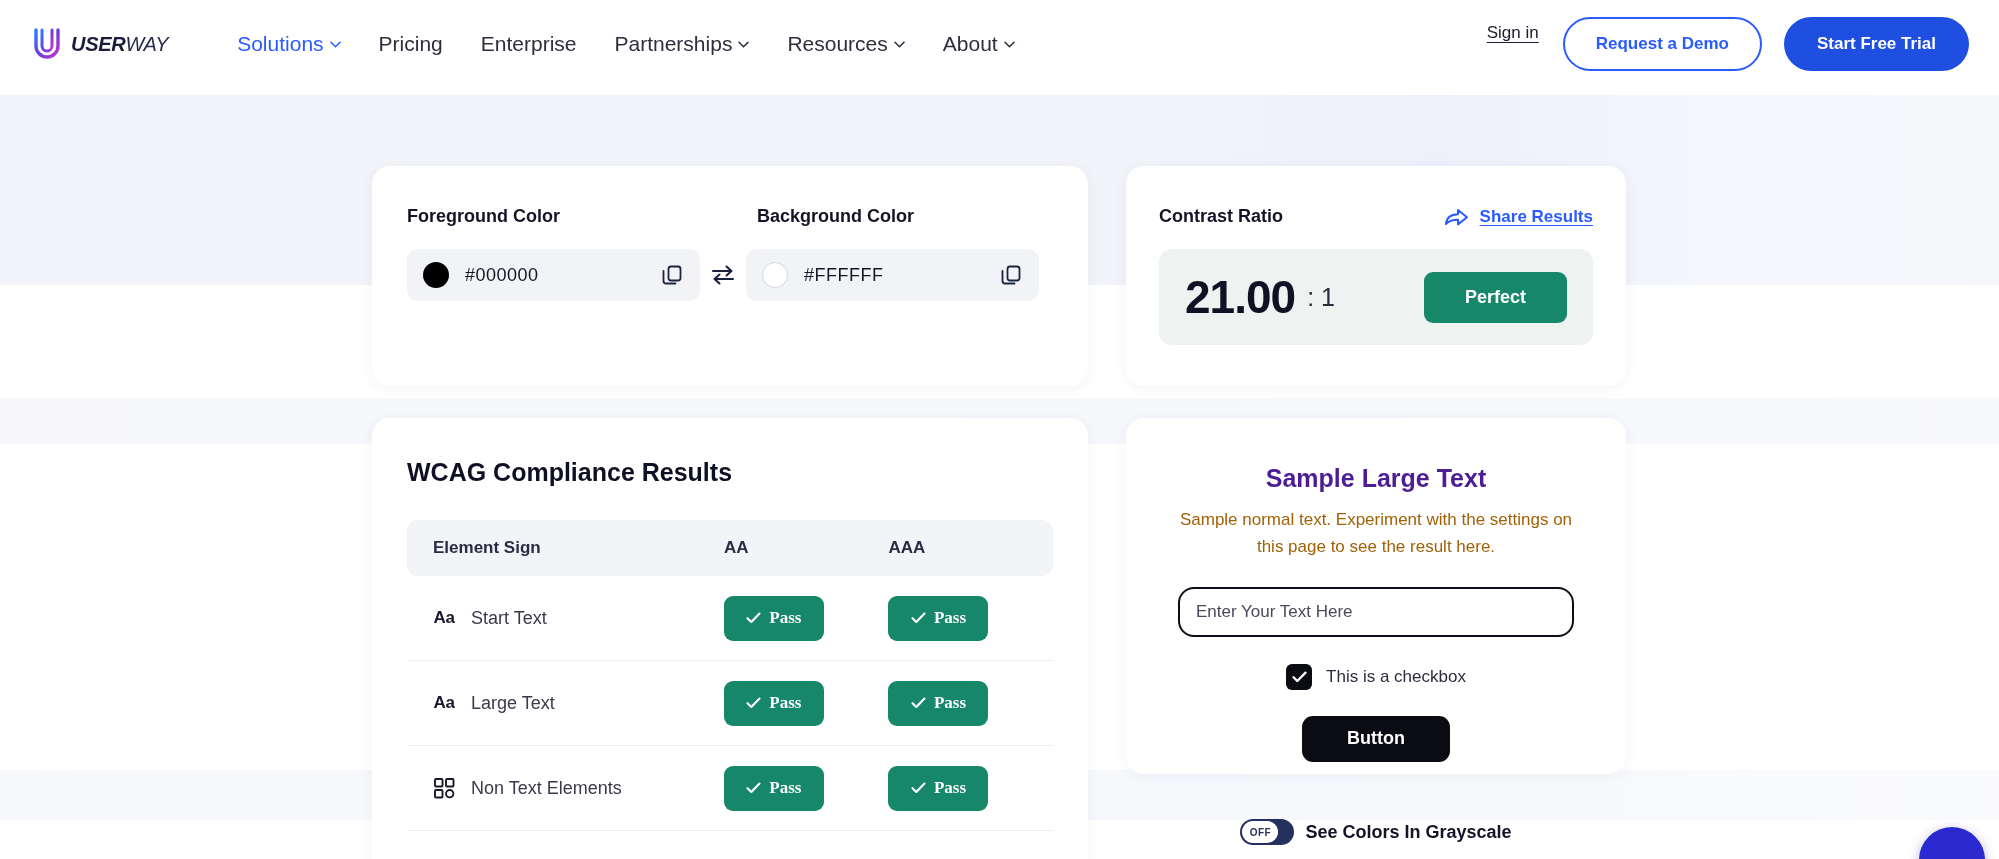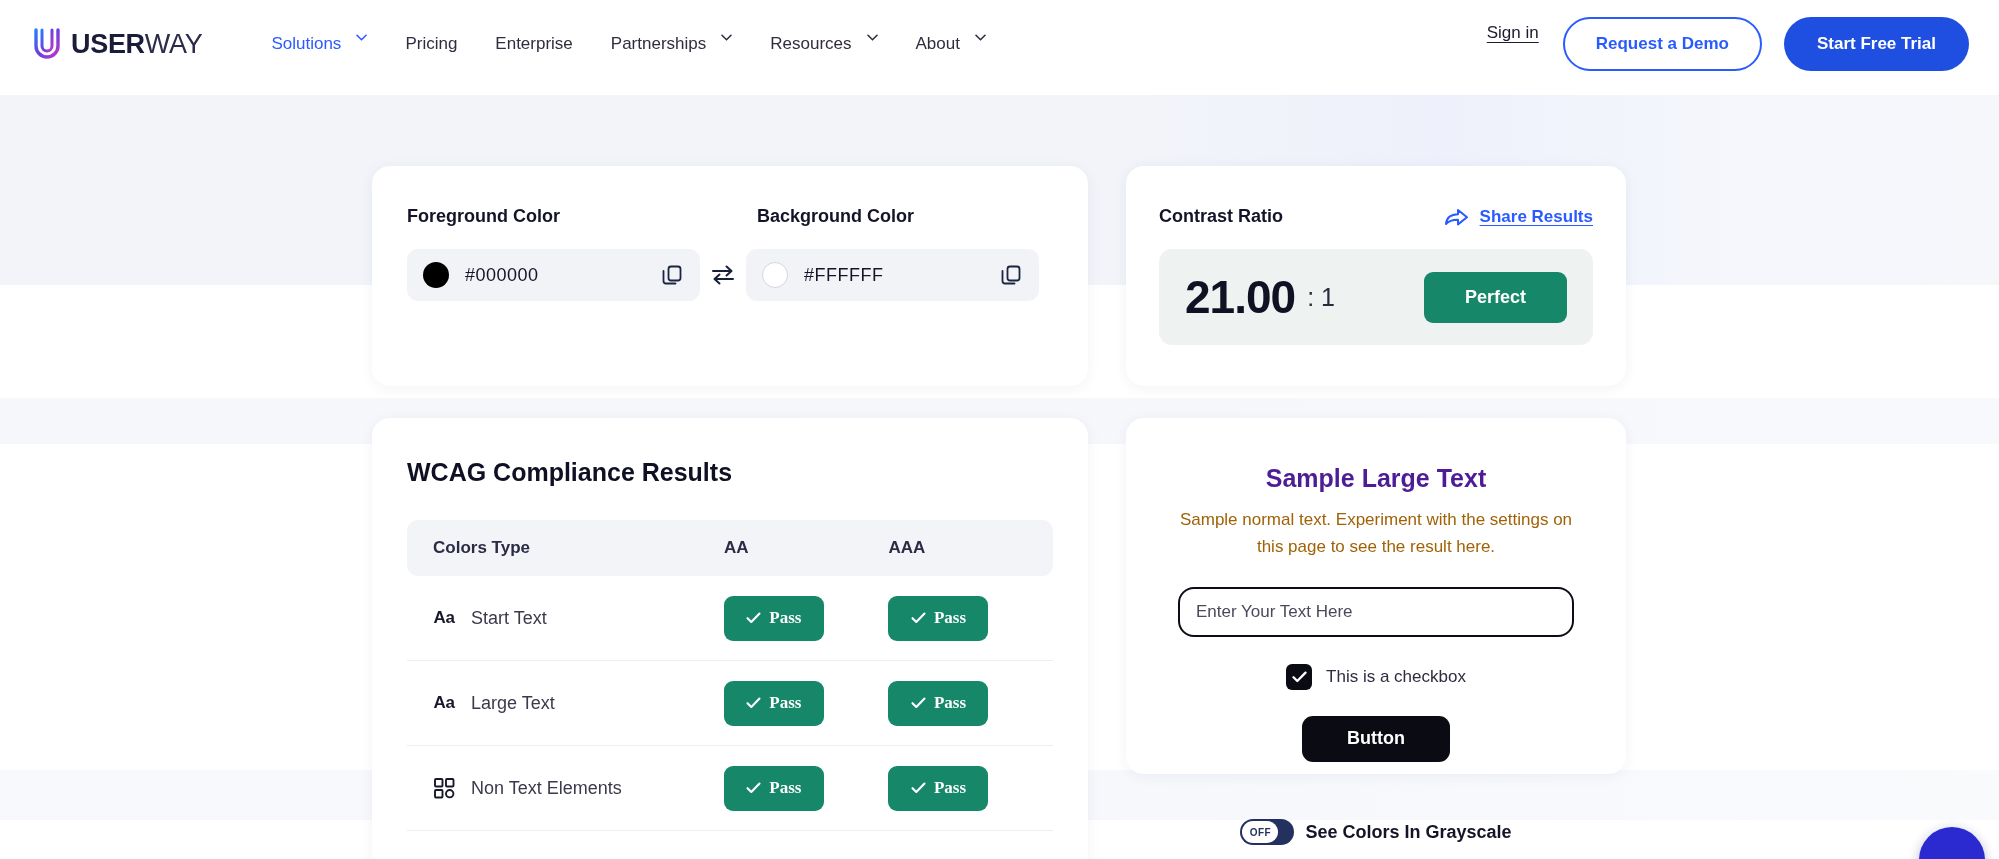--- a/index.html
+++ b/index.html
@@ -28,27 +28,27 @@
     opacity:.8;
   }
 
   
   .header {
     position: absolute; left:0; top:0; width:1999px; height:88px;
     background:#ffffff; display:flex; align-items:center; z-index:20;
   }
   .logo { display:flex; align-items:center; margin-left:32px; gap:9px; }
   .logo-mark { width:30px; height:34px; }
-  .logo-text { font-size:27px; font-weight:800; letter-spacing:-0.3px; color:#1b1b3a; line-height:1; }
+  .logo-text { font-size:20px; font-weight:800; letter-spacing:-0.3px; color:#1b1b3a; line-height:1;font-style:italic; }
   .logo-text .thin { font-weight:400; color:#2b2b4a; }
 
   .nav { display:flex; align-items:center; gap:0px; margin-left:50px; }
   .nav-item {
-    display:flex; gap:15px;
-    font-size:17px; color:#2e2e3f; padding:10px 19px; cursor:pointer; white-space:nowrap;
+    display:flex; align-items:center; gap:6px;
+    font-size:21px; color:#2e2e3f; padding:10px 19px; cursor:pointer; white-space:nowrap;
   }
   .nav-item.active { color:#2a5bff; font-weight:500; }
   .caret { width:11px; height:7px; display:block; }
 
   .header-right { margin-left:auto; display:flex; align-items:flex-start; gap:22px; margin-right:30px; }
   .signin {
     font-size:17px; color:#1b1b2f; text-decoration:underline; text-underline-offset:4px;
     cursor:pointer; font-weight:500; padding:6px 2px;
   }
   .btn-outline {
@@ -302,21 +302,21 @@
       <span class="ratio-sep">: 1</span>
       <span class="badge-perfect">Perfect</span>
     </div>
   </div>
 
   <div class="card" id="card-wcag">
     <div class="wcag-title">WCAG Compliance Results</div>
 
     <div class="table">
       <div class="thead">
-        <span class="th col-el">Colors Type</span>
+        <span class="th col-el">Element Sign</span>
         <span class="th col-aa">AA</span>
         <span class="th col-aaa">AAA</span>
       </div>
 
       <div class="trow">
         <span class="el-cell">
           <span class="el-icon">
             <span class="aa">Aa</span>
           </span>
           <span class="el-name">Start Text</span>

